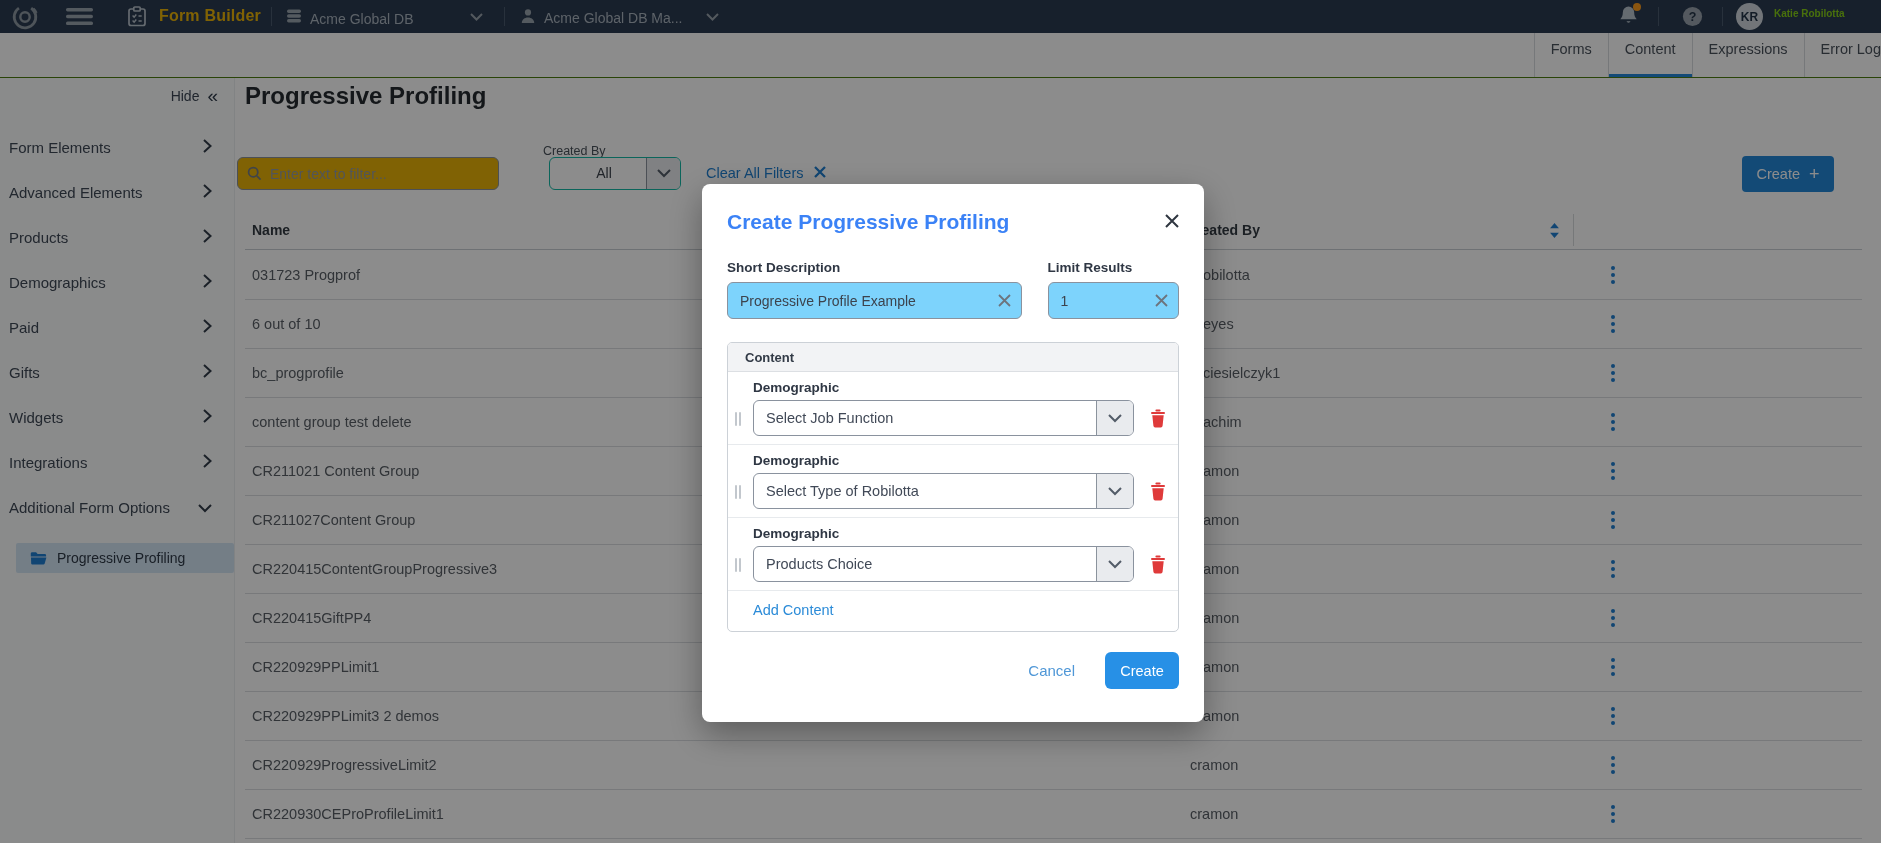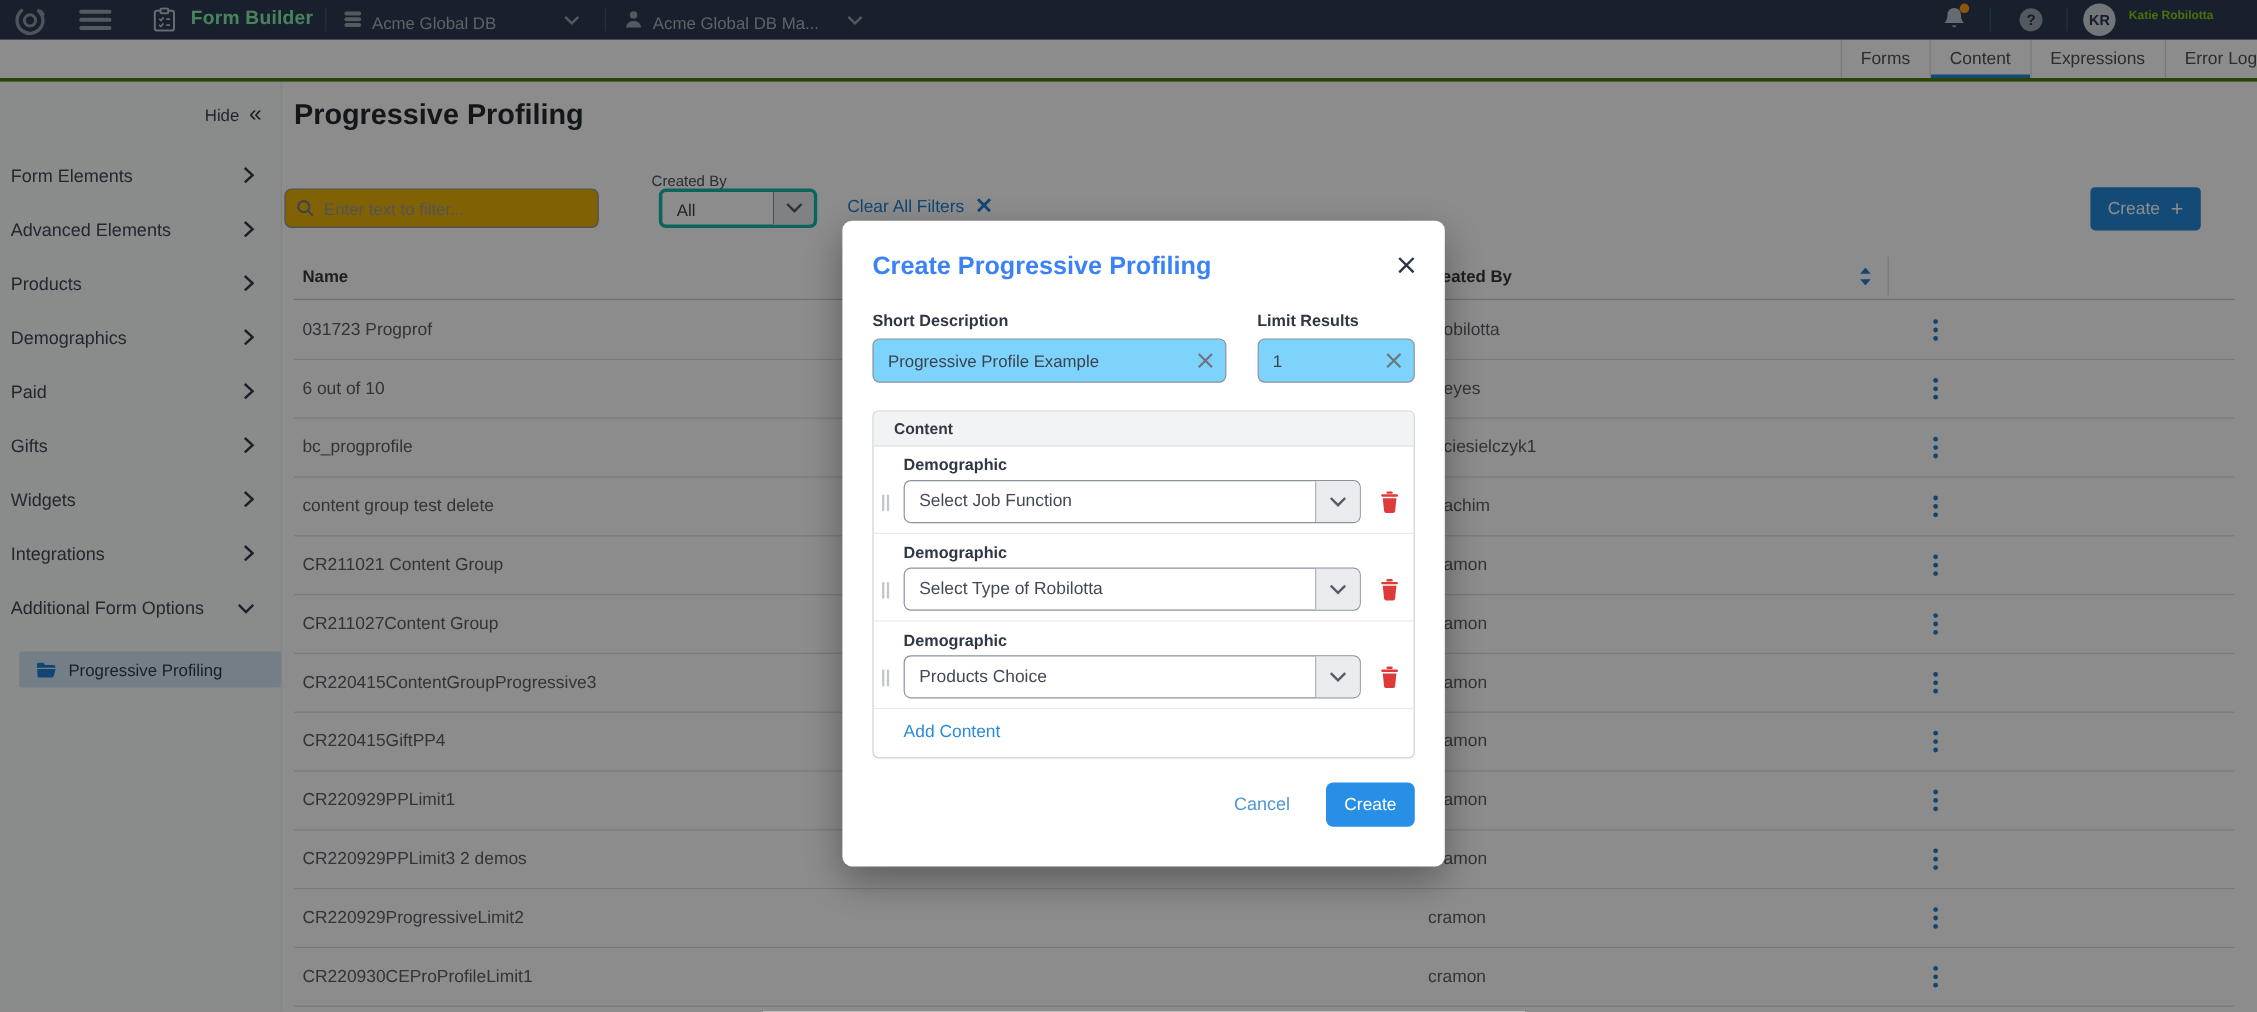--- a/index.html
+++ b/index.html
@@ -6,30 +6,30 @@
     --accent:#2387d8; --modal-accent:#2790e6; --danger:#df3a3a;
     --topbar-bg:#2b3b50; --link:#1f7fd1; --selected-bg:#d3e5f5;
   }
   *{margin:0;padding:0;box-sizing:border-box;font-family:"Liberation Sans",sans-serif;}
   html,body{width:1881px;height:843px;overflow:hidden;background:#fff;}
 
   
   .topbar{position:absolute;left:0;top:0;width:1881px;height:33px;background:var(--topbar-bg);z-index:10;}
   .tb-abs{position:absolute;display:flex;align-items:center;gap:8px;}
   .tb-divider{position:absolute;top:7px;width:1px;height:19px;background:#4a5a6e;}
-  .product{color:#86efac;font-size:16px;font-weight:700;letter-spacing:.2px;}
+  .product{color:#eab308;font-size:16px;font-weight:700;letter-spacing:.2px;}
   .sel-label{color:#aab4bf;font-size:14px;}
   .username{color:#84cc16;font-size:10px;font-weight:700;}
   .avatar{width:27px;height:27px;border-radius:50%;background:#cfd6dd;color:#243447;
           font-size:12px;font-weight:700;display:flex;align-items:center;justify-content:center;}
   .badge{position:absolute;right:-2px;top:-2px;width:8px;height:8px;border-radius:50%;background:#fb9b1c;}
 
   
-  .tabbar{position:absolute;left:0;top:33px;width:1881px;height:35px;background:#fff;
-          border-bottom:3px solid #4d7c0f;overflow:hidden;z-index:5;}
+  .tabbar{position:absolute;left:0;top:33px;width:1881px;height:45px;background:#fff;
+          border-bottom:1px solid #4d7c0f;overflow:hidden;z-index:5;}
   .tabs{position:absolute;right:-16px;top:0;bottom:0;display:flex;}
   .tab{padding:0 16px;line-height:33px;font-size:14.5px;color:#4a525c;border-left:1px solid #d8dbdf;white-space:nowrap;}
   .tab.active{box-shadow:inset 0 -3px 0 var(--accent);}
 
   
   .sidebar{position:absolute;left:0;top:68px;width:235px;bottom:0;background:#fcfdfe;border-right:1px solid #eceef0;}
   .hide-row{position:absolute;top:20px;right:16px;display:flex;align-items:center;gap:8px;
             font-size:14px;color:#3c4654;cursor:pointer;}
   .dbl-chev{font-size:19px;line-height:14px;color:#2f3b49;}
   .side-item{position:absolute;left:0;right:0;height:45px;display:flex;align-items:center;
@@ -39,22 +39,22 @@
 
   
   .main{position:absolute;left:235px;top:68px;right:0;bottom:0;background:#fff;}
   .main h1{position:absolute;left:10px;top:14px;font-size:24px;font-weight:700;color:#262b30;}
   .search-box{position:absolute;left:2px;top:89px;width:262px;height:33px;}
   .search-box input{width:100%;height:100%;border:1px solid #8b939d;border-radius:6px;
                     padding:0 10px 0 32px;font-size:14px;color:#3c434c;background:#eab308;outline:none;}
   .search-box input::placeholder{color:#949ba3;}
   .search-ic{position:absolute;left:10px;top:9px;}
   .cb-label{position:absolute;left:308px;top:76px;font-size:12.5px;color:#4a525b;}
-  .cb-select{position:absolute;left:314px;top:89px;width:132px;height:33px;border:3px solid #14b8a6;
-             border-radius:6px;display:flex;background:#fff;}
+  .cb-select{position:absolute;left:314px;top:89px;width:132px;height:33px;border:1px solid #14b8a6;
+             border-radius:6px;display:flex;background:#fff;text-align:center;}
   .cb-val{flex:1;line-height:31px;padding-left:12px;font-size:14px;color:#3c434c;}
   .sel-btn{width:34px;border-left:1px solid #8b939d;background:#e9ebee;border-radius:0 5px 5px 0;
            display:flex;align-items:center;justify-content:center;}
   .clear-filters{position:absolute;left:471px;top:97px;display:flex;align-items:center;gap:10px;
                  font-size:14.5px;font-weight:500;color:var(--link);cursor:pointer;}
   .create-btn{position:absolute;left:1507px;top:88px;width:92px;height:36px;background:var(--accent);
               border:none;border-radius:4px;color:#fff;font-size:14.5px;display:flex;align-items:center;
               justify-content:center;gap:9px;cursor:pointer;}
   .create-btn .plus{font-size:18px;font-weight:300;line-height:18px;}
 

